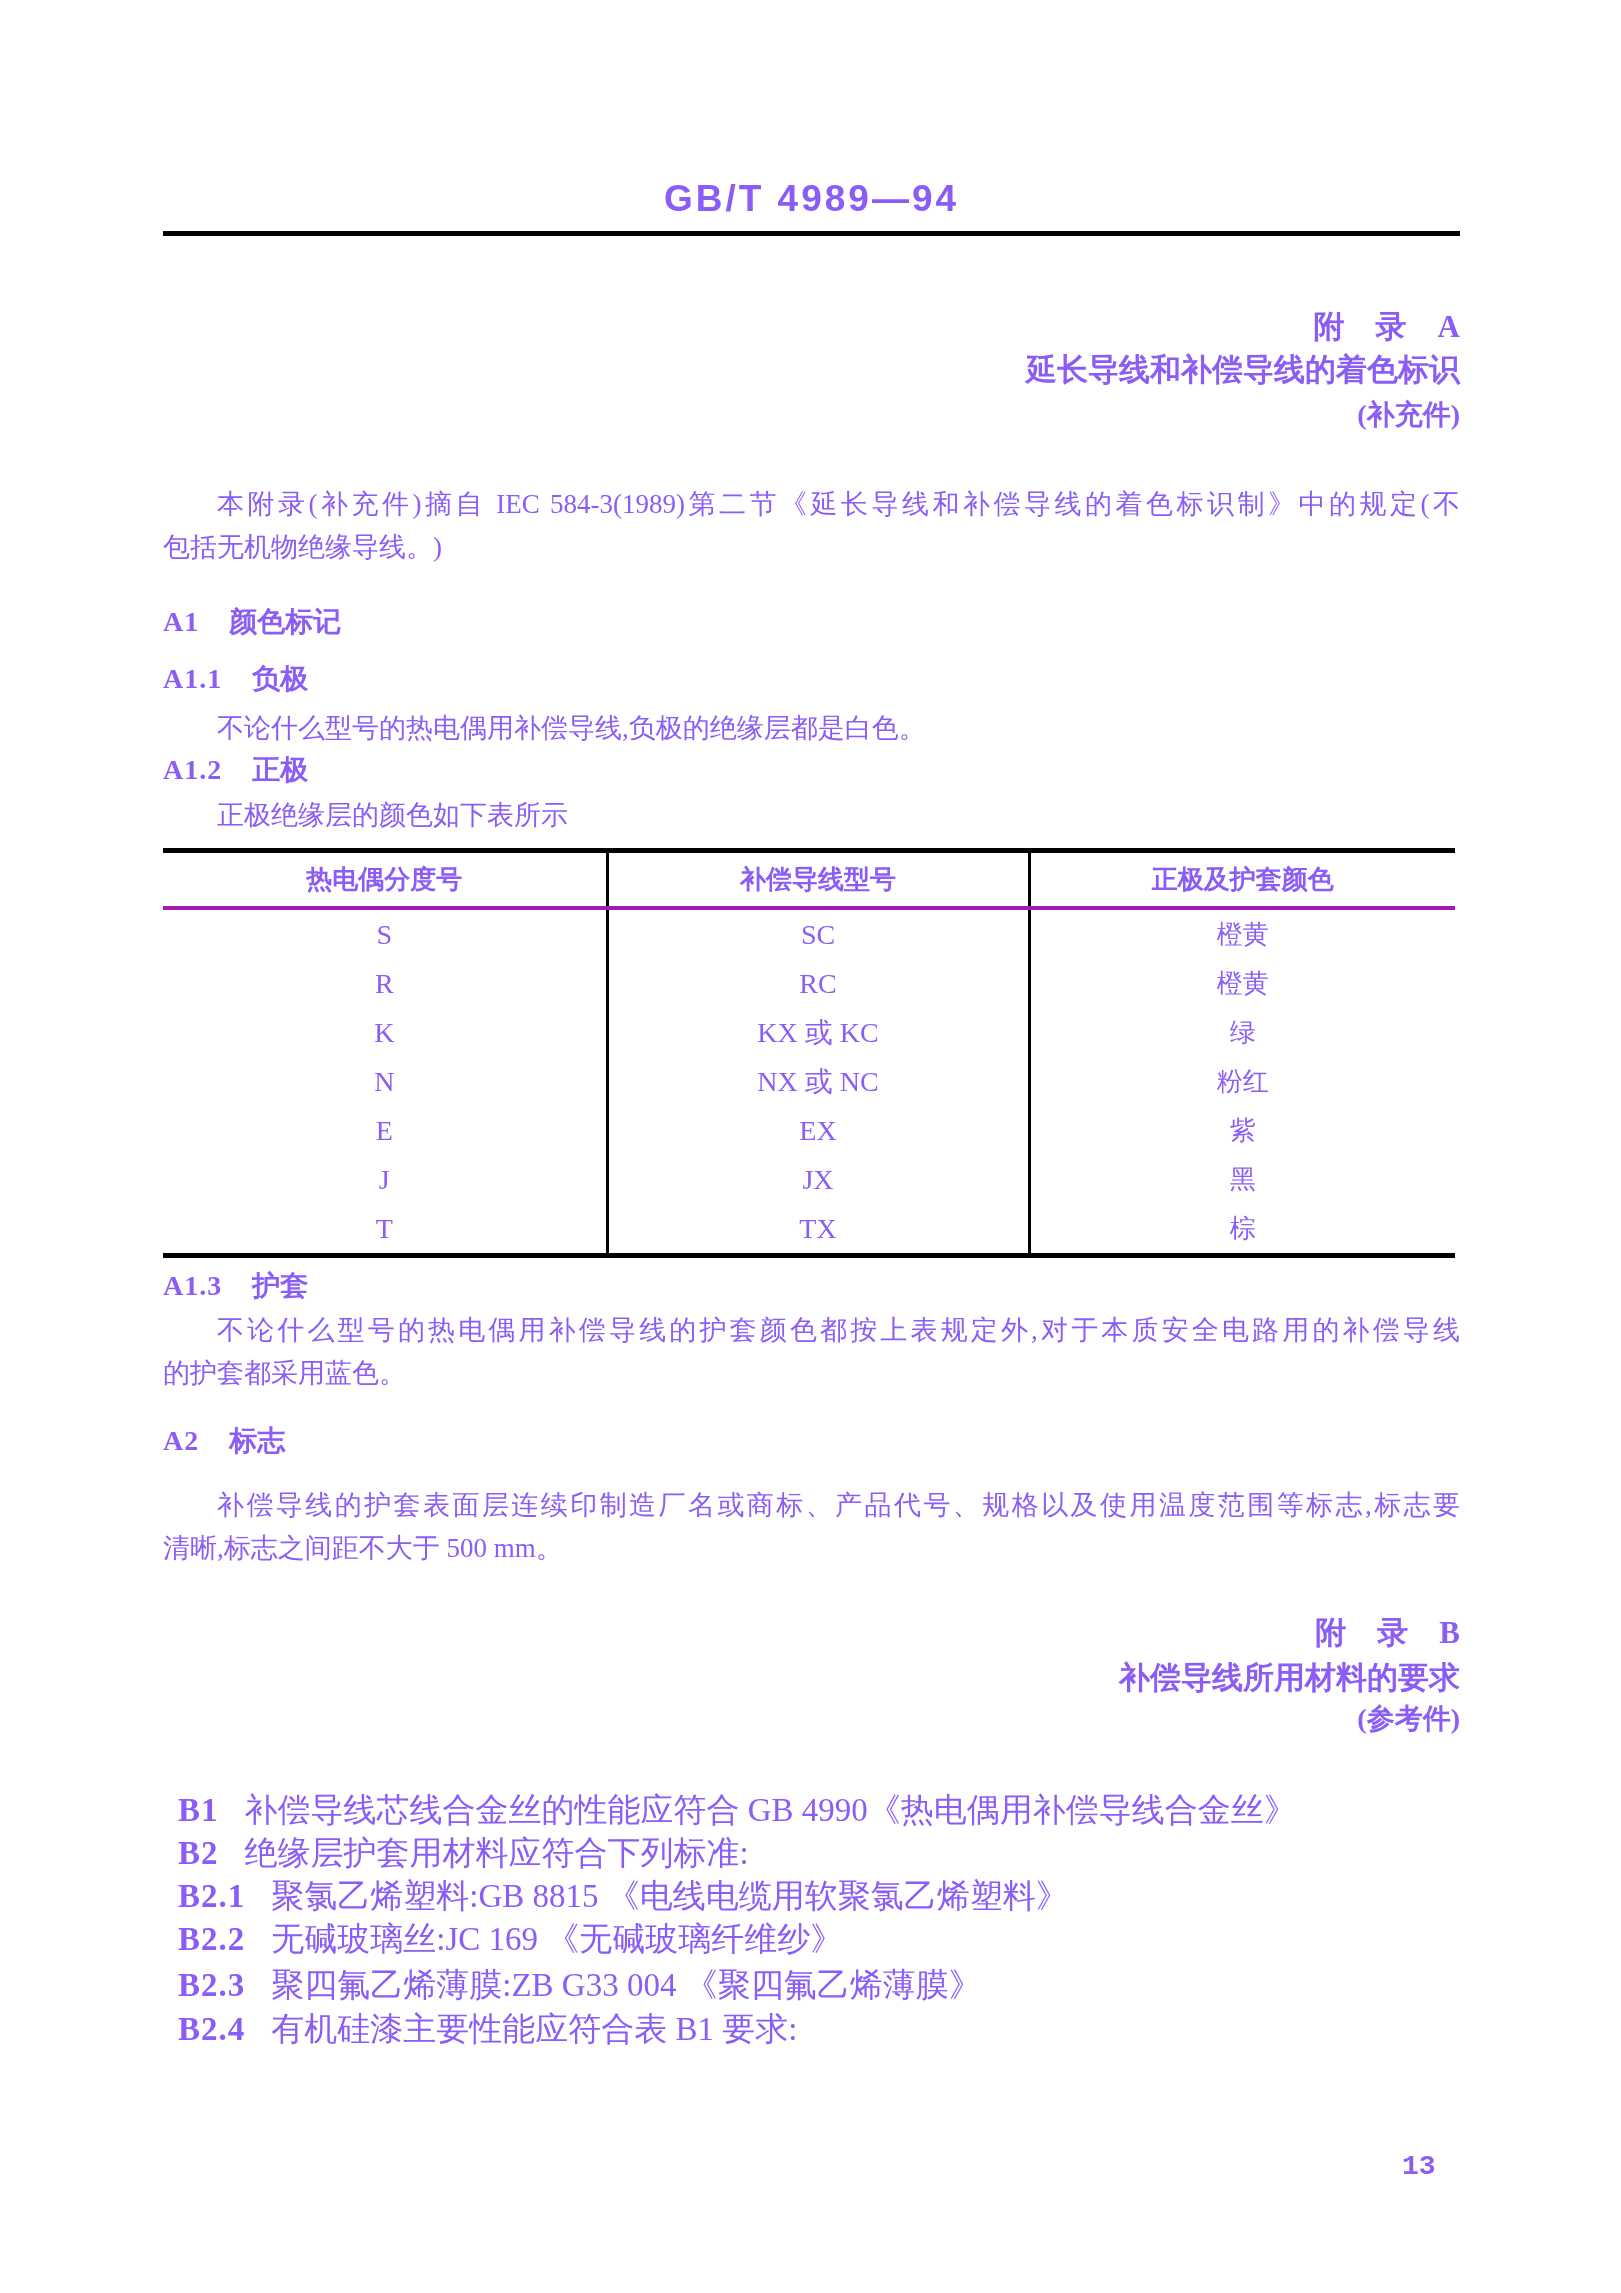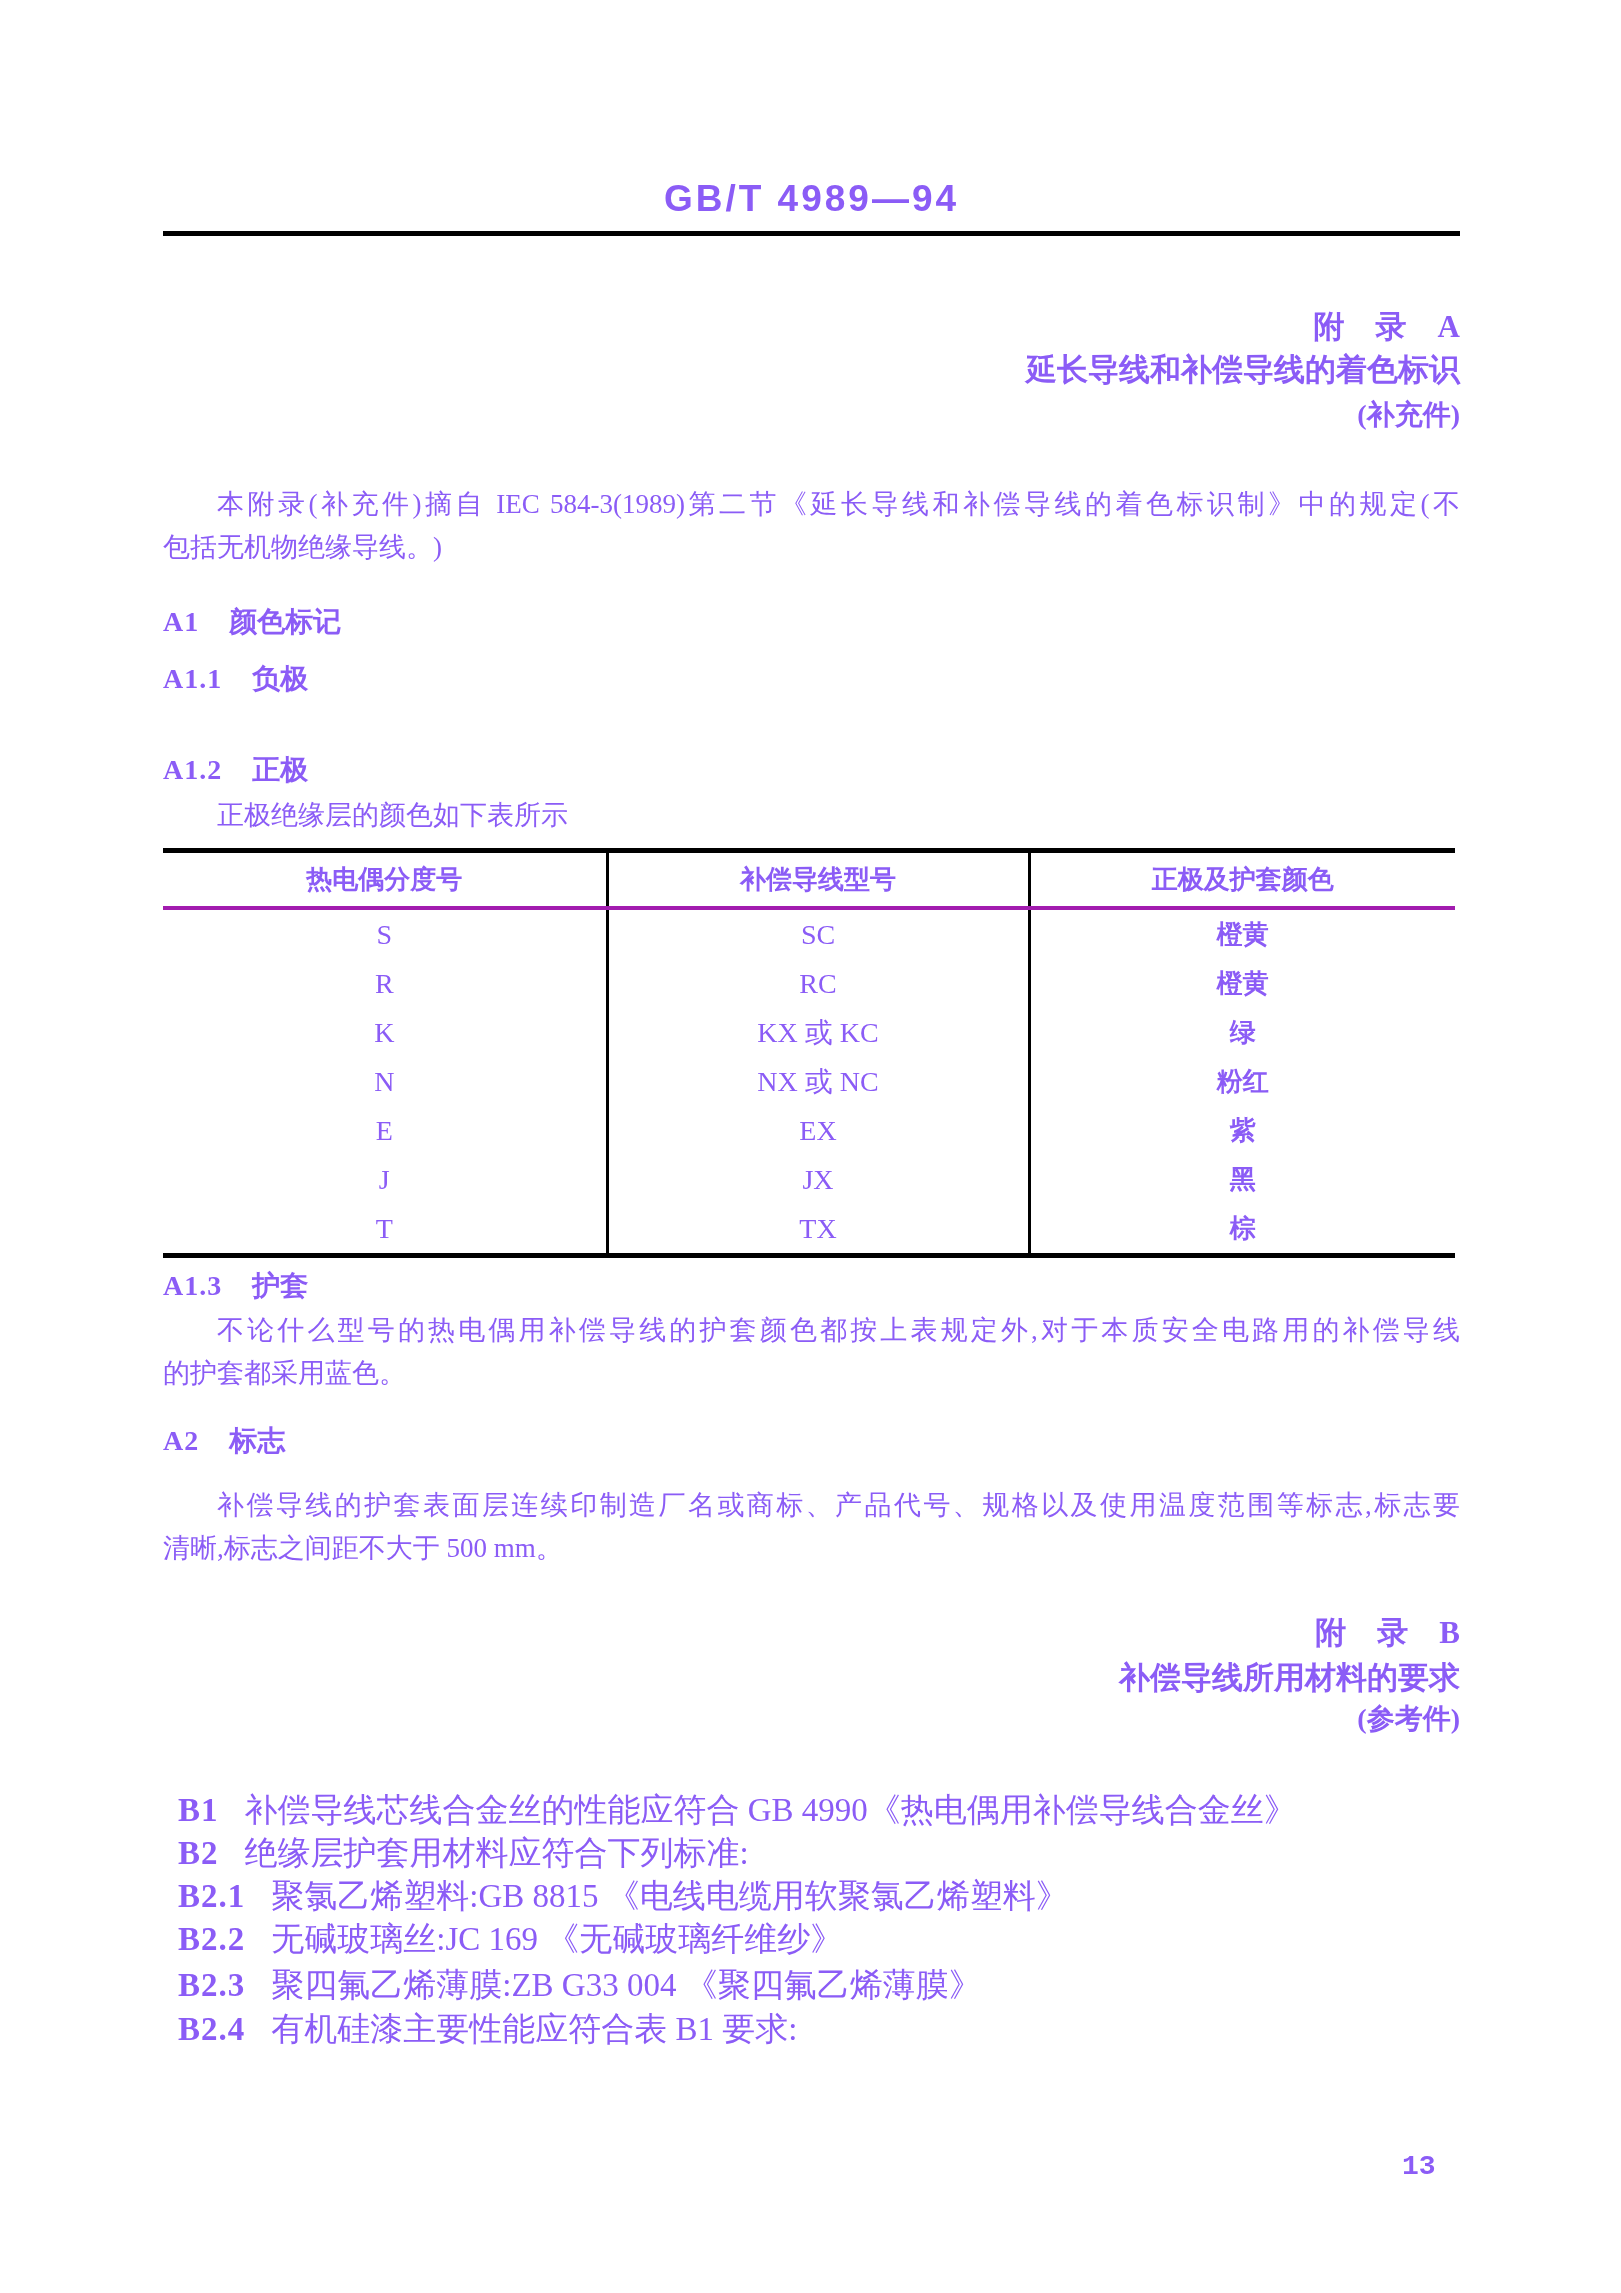--- a/index.html
+++ b/index.html
@@ -76,21 +76,21 @@
     padding: 0;
   }
   table.color-table td {
     height: 49px;
     font-size: 28px;
     text-align: center;
     vertical-align: middle;
     padding: 0;
   }
   table.color-table .c2, table.color-table .c3 { border-left: 3px solid #000; }
-  table.color-table td.c3 { font-size: 26px; font-weight: bold; }
+  table.color-table td.c3 { font-size: 26px; font-weight: normal; }
 
   .page-number {
     left: 1402px; top: 2151px;
     font-size: 28px;
     font-weight: bold;
     font-family: Liberation Mono, monospace;
   }
 </style>
 </head>
 <body>
@@ -107,20 +107,21 @@
   <div class="abs body-line indent stretch" style="top:486px">本附录(补充件)摘自 IEC 584-3(1989)第二节《延长导线和补偿导线的着色标识制》中的规定(不</div>
   <div class="abs body-line" style="top:529px">包括无机物绝缘导线。)</div>
 
   <div class="abs sec-head" style="top:605px">
     <span class="sec-label">A1</span><span>颜色标记</span>
   </div>
 
   <div class="abs sec-head" style="top:662px">
     <span class="sec-label">A1.1</span><span>负极</span>
   </div>
+  <div class="abs body-line indent" style="top:710px">不论什么型号的热电偶用补偿导线,负极的绝缘层都是白色。</div>
 
   <div class="abs sec-head" style="top:753px">
     <span class="sec-label">A1.2</span><span>正极</span>
   </div>
   <div class="abs body-line indent" style="top:797px">正极绝缘层的颜色如下表所示</div>
 
   <table class="color-table">
     <colgroup>
       <col style="width:444px">
         <col style="width:422px">

